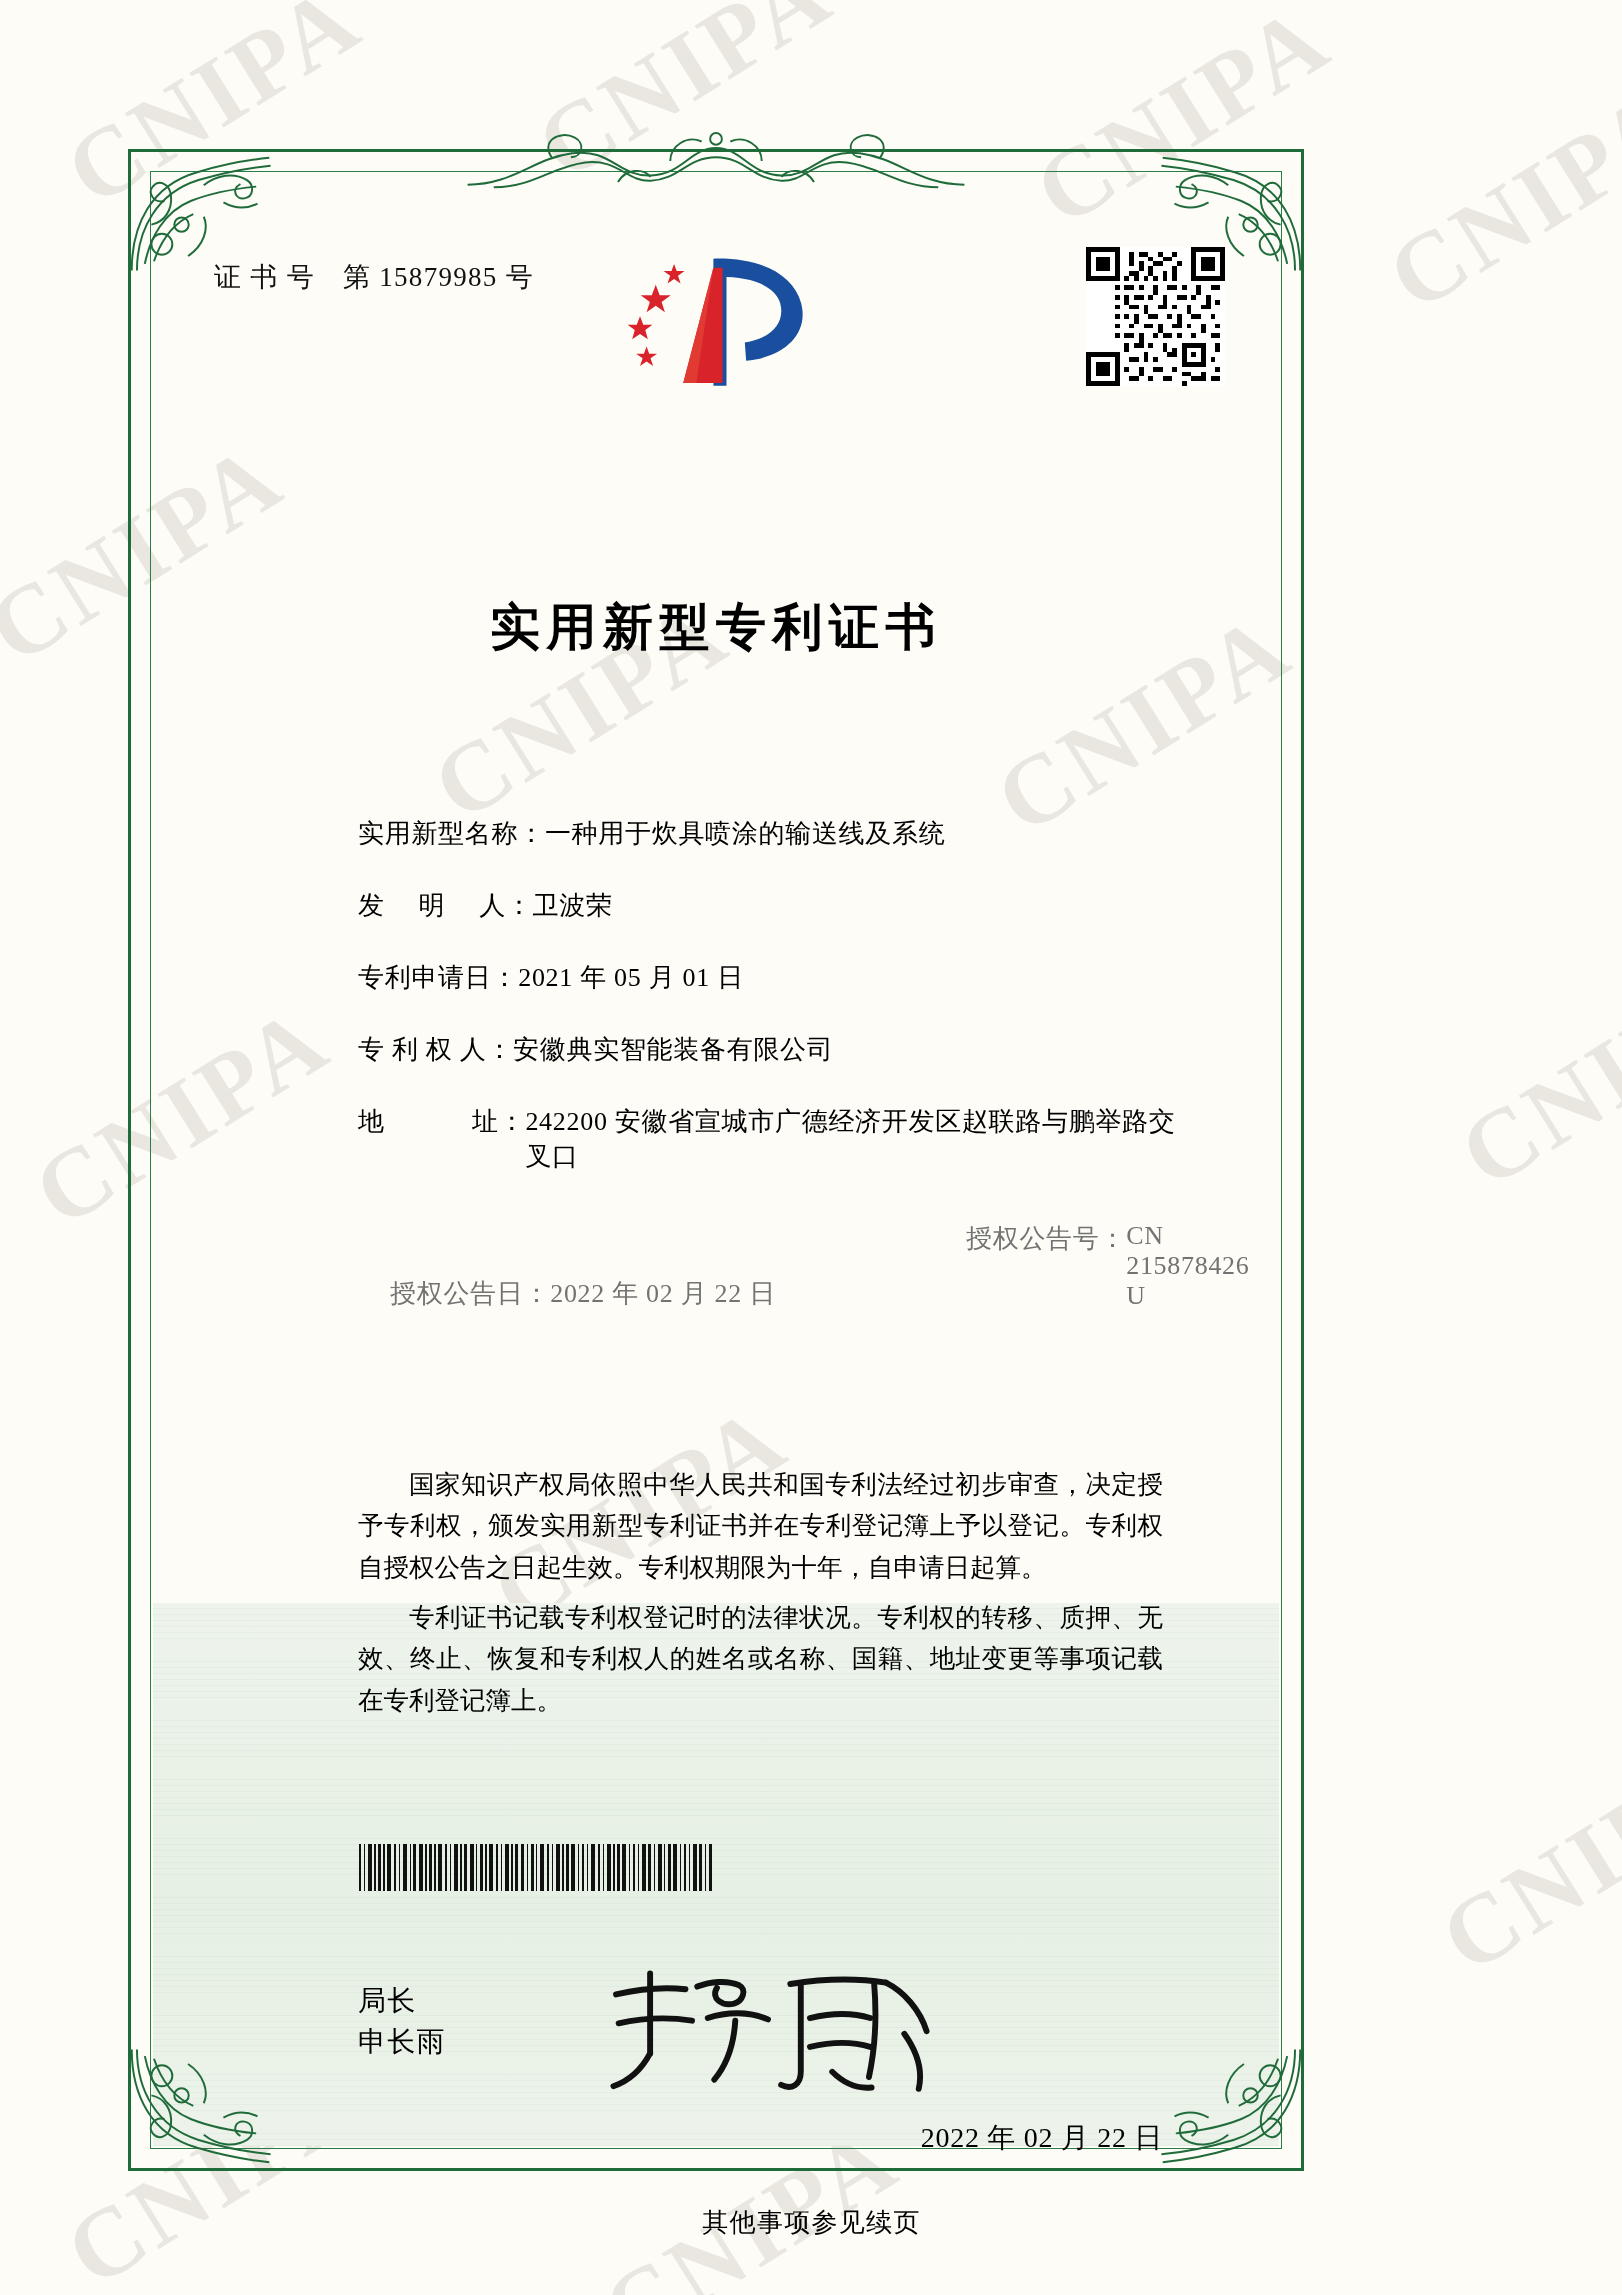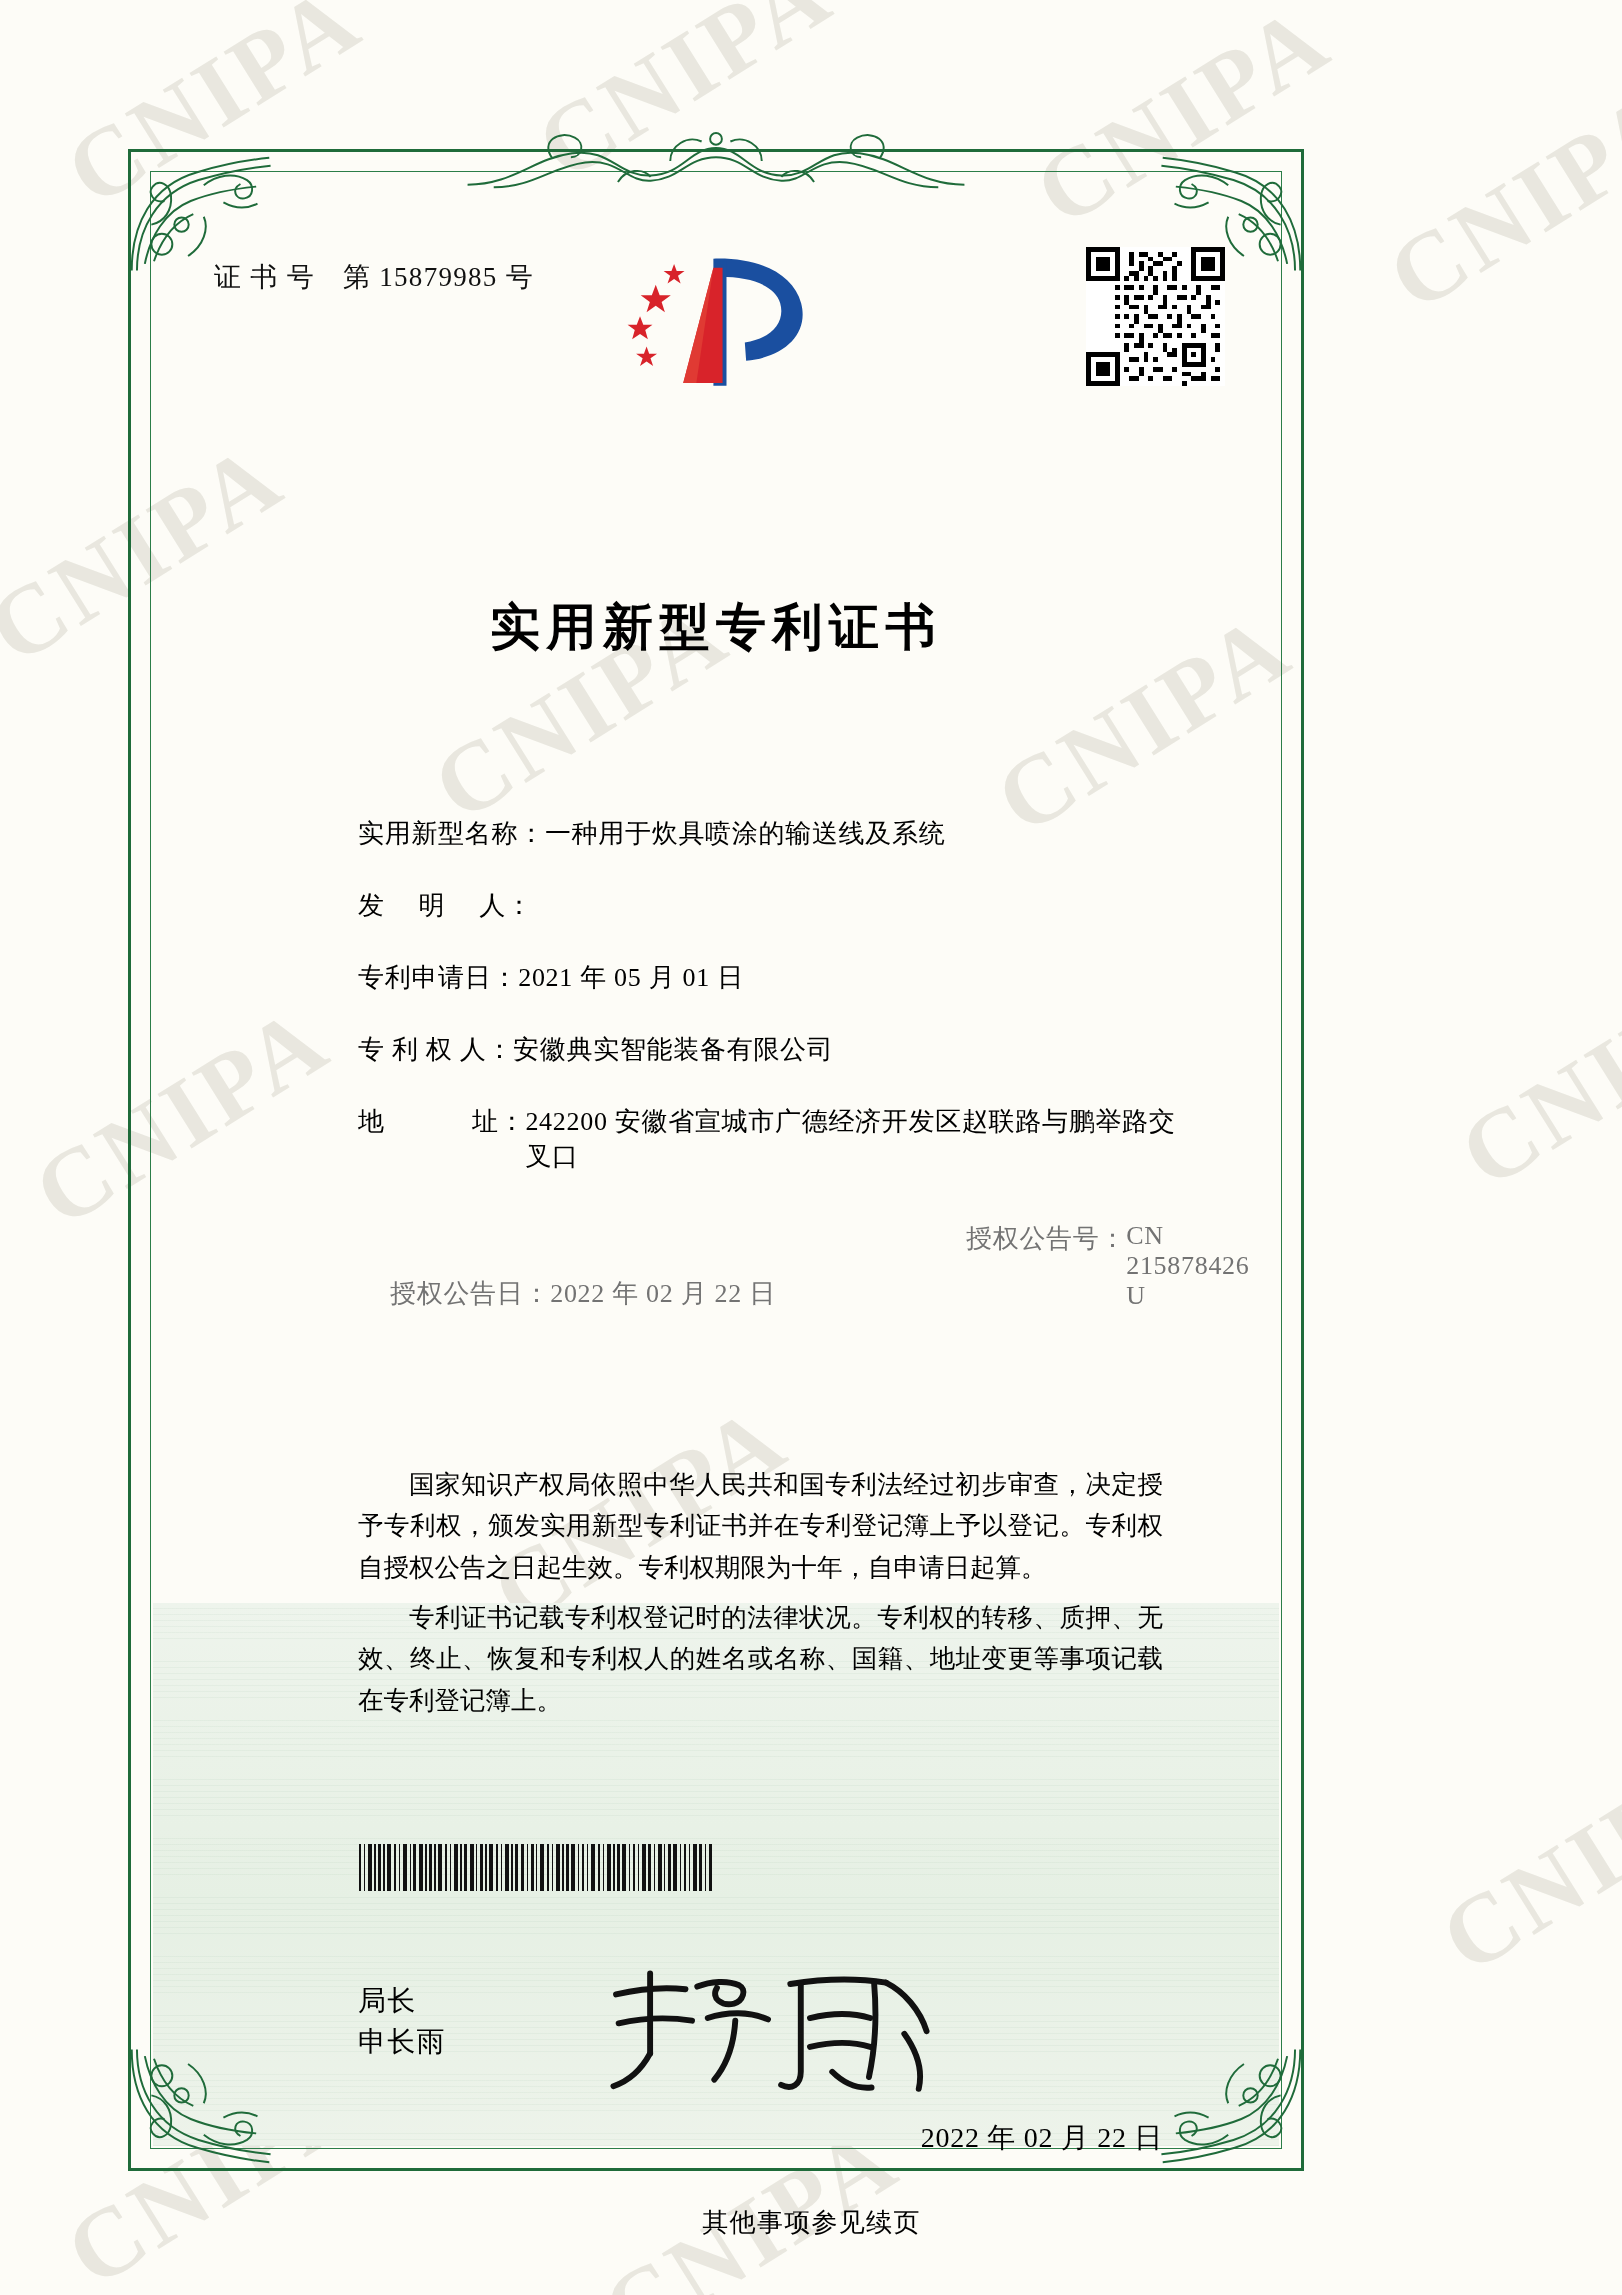--- a/index.html
+++ b/index.html
@@ -523,20 +523,21 @@
 
     <div class="main-title">实用新型专利证书</div>
 
     <div class="fields">
       <div class="field-row">
         <span class="field-label">实用新型名称：</span>
         <span class="field-value">一种用于炊具喷涂的输送线及系统</span>
       </div>
       <div class="field-row">
         <span class="field-label">发　 明　 人：</span>
+        <span class="field-value">卫波荣</span>
       </div>
       <div class="field-row">
         <span class="field-label">专利申请日：</span>
         <span class="field-value">2021 年 05 月 01 日</span>
       </div>
       <div class="field-row">
         <span class="field-label">专 利 权 人：</span>
         <span class="field-value">安徽典实智能装备有限公司</span>
       </div>
       <div class="field-row" style="margin-bottom:46px;">

